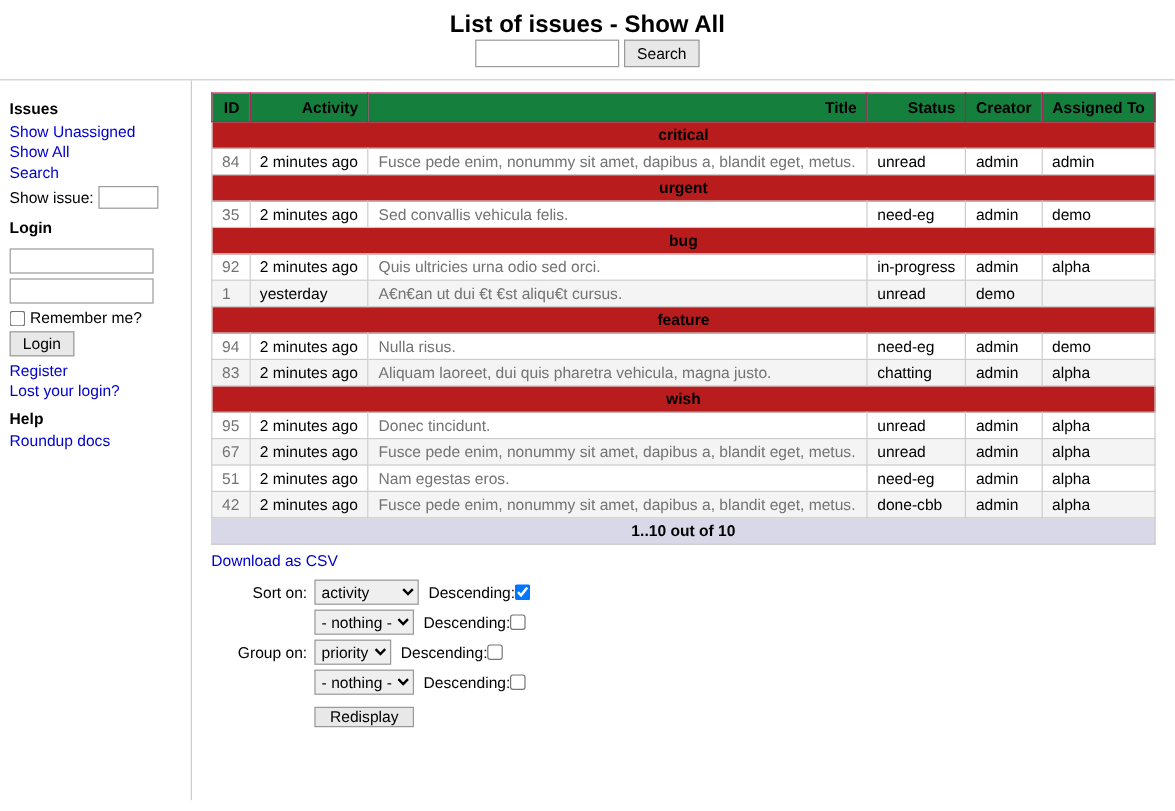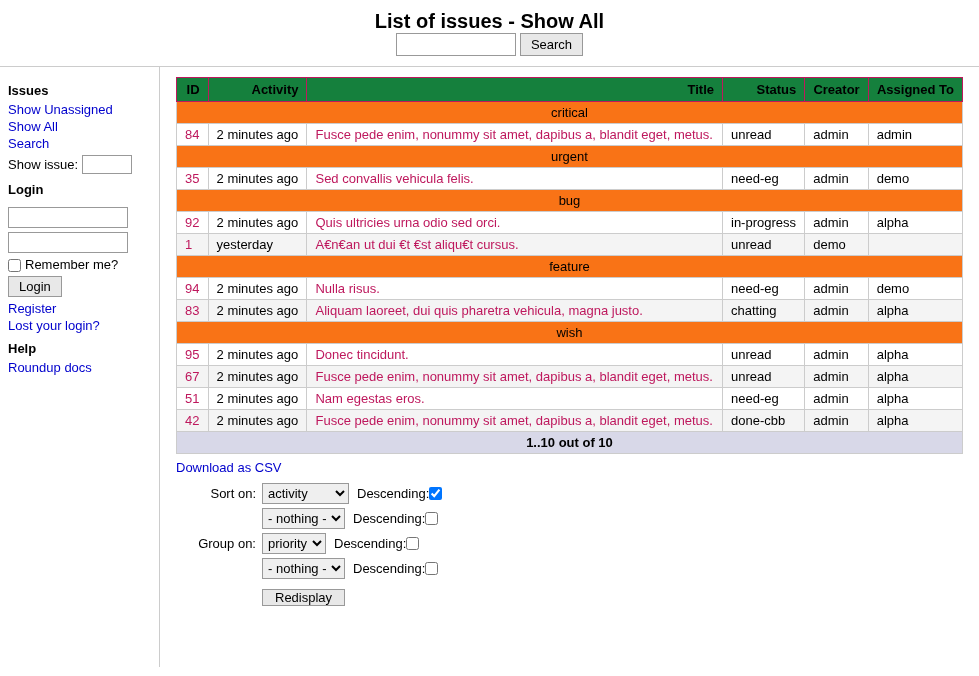--- a/index.html
+++ b/index.html
@@ -71,26 +71,26 @@
       padding: 4px 8px;
       text-align: right;
       font-weight: bold;
     }
     table.issues td {
       border: 1px solid #ccc;
       padding: 3px 8px;
       vertical-align: top;
     }
     .group-header td {
-      background: #f97316;
+      background: #b91c1c;
       text-align: center;
-      font-weight: normal;
+      font-weight: bold;
       border: 1px solid #ccc;
     }
-    .issue-link { color: #be185d; text-decoration: none; }
+    .issue-link { color: #737373; text-decoration: none; }
     .alt-row { background: #f4f4f4; }
     .summary-row td {
       background: #d8d8e8;
       text-align: center;
       font-weight: bold;
       border: 1px solid #ccc;
     }
 
     .csv-link { color: #0000cc; text-decoration: none; display: inline-block; margin-bottom: 8px; }
 

